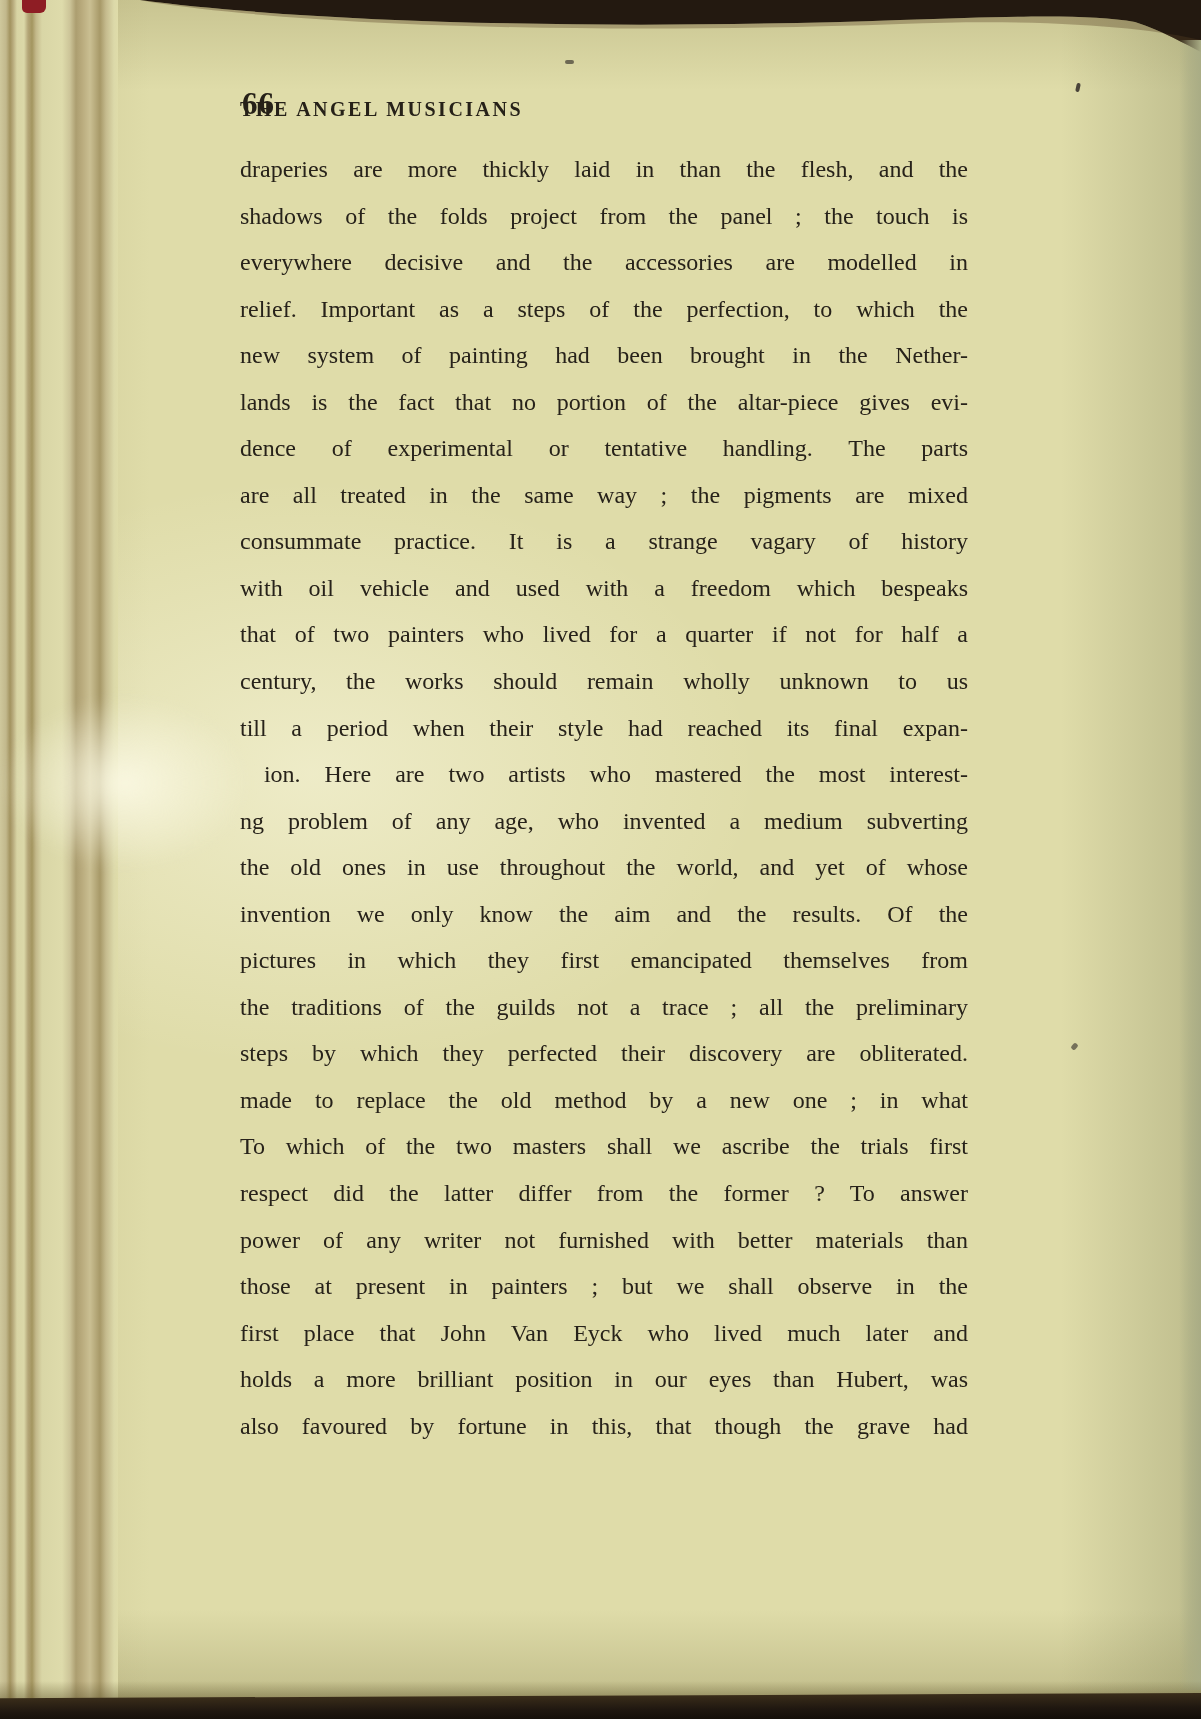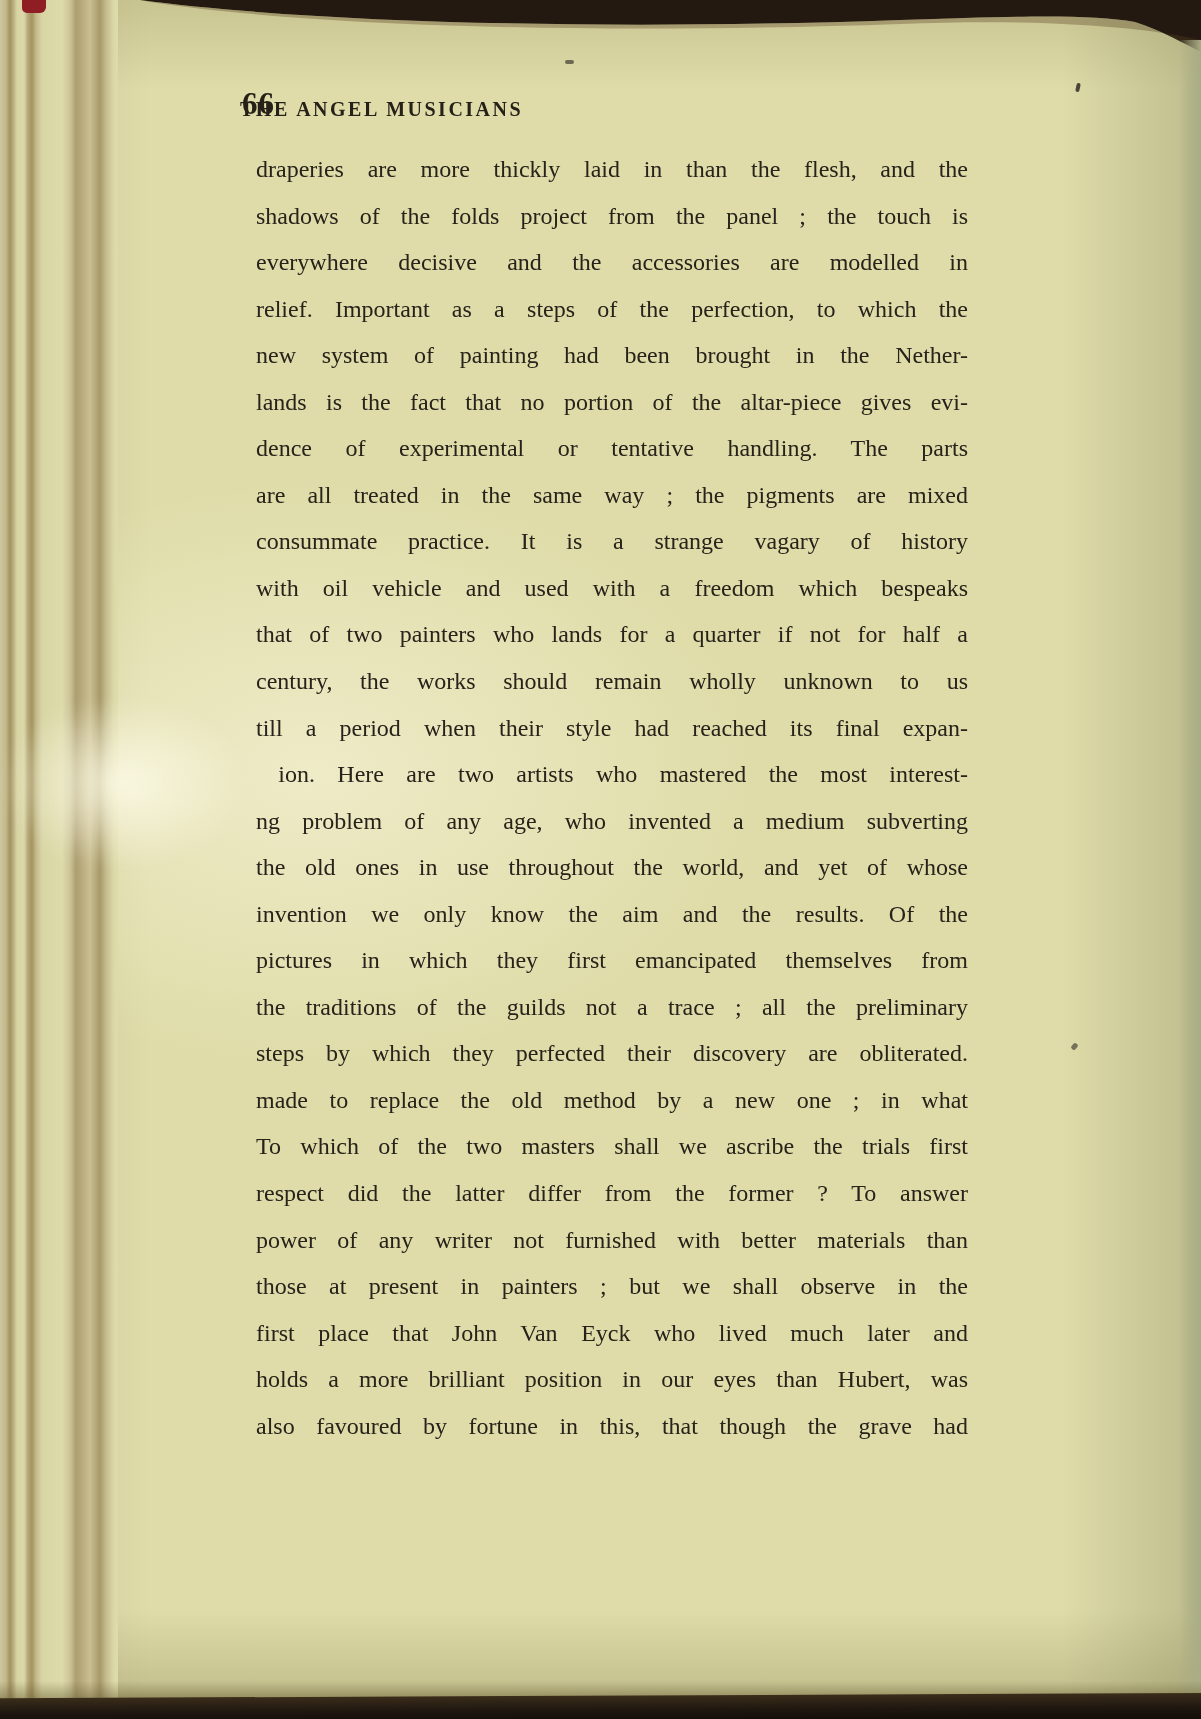--- a/index.html
+++ b/index.html
@@ -76,21 +76,21 @@
 
   
   .body-text {
     position:absolute; left:240px; top:146px; width:728px;
     font-size:24px; color:#27221a; line-height:46.55px;
   }
   .line {
     text-align:justify;
     text-align-last:justify;
     white-space:normal;
-    height:46.55px; overflow:hidden;margin-left:16px;
+    height:46.55px; overflow:hidden;
   }
 </style>
 </head>
 <body>
 
 <div class="stage">
   <div class="paper"></div>
   <div class="page-edges"></div>
 
   <svg class="top-band" viewBox="0 0 1201 60" preserveAspectRatio="none">
@@ -112,21 +112,21 @@
       <div class="line">draperies are more thickly laid in than the flesh, and the</div>
       <div class="line">shadows of the folds project from the panel ; the touch is</div>
       <div class="line">everywhere decisive and the accessories are modelled in</div>
       <div class="line">relief. Important as a steps of the perfection, to which the</div>
       <div class="line">new system of painting had been brought in the Nether-</div>
       <div class="line">lands is the fact that no portion of the altar-piece gives evi-</div>
       <div class="line">dence of experimental or tentative handling. The parts</div>
       <div class="line">are all treated in the same way ; the pigments are mixed</div>
       <div class="line">consummate practice. It is a strange vagary of history</div>
       <div class="line">with oil vehicle and used with a freedom which bespeaks</div>
-      <div class="line">that of two painters who lands for a quarter if not for half a</div>
+      <div class="line">that of two painters who lived for a quarter if not for half a</div>
       <div class="line">century, the works should remain wholly unknown to us</div>
       <div class="line">till a period when their style had reached its final expan-</div>
       <div class="line">&nbsp;ion. Here are two artists who mastered the most interest-</div>
       <div class="line">ng problem of any age, who invented a medium subverting</div>
       <div class="line">the old ones in use throughout the world, and yet of whose</div>
       <div class="line">invention we only know the aim and the results. Of the</div>
       <div class="line">pictures in which they first emancipated themselves from</div>
       <div class="line">the traditions of the guilds not a trace ; all the preliminary</div>
       <div class="line">steps by which they perfected their discovery are obliterated.</div>
       <div class="line">made to replace the old method by a new one ; in what</div>

